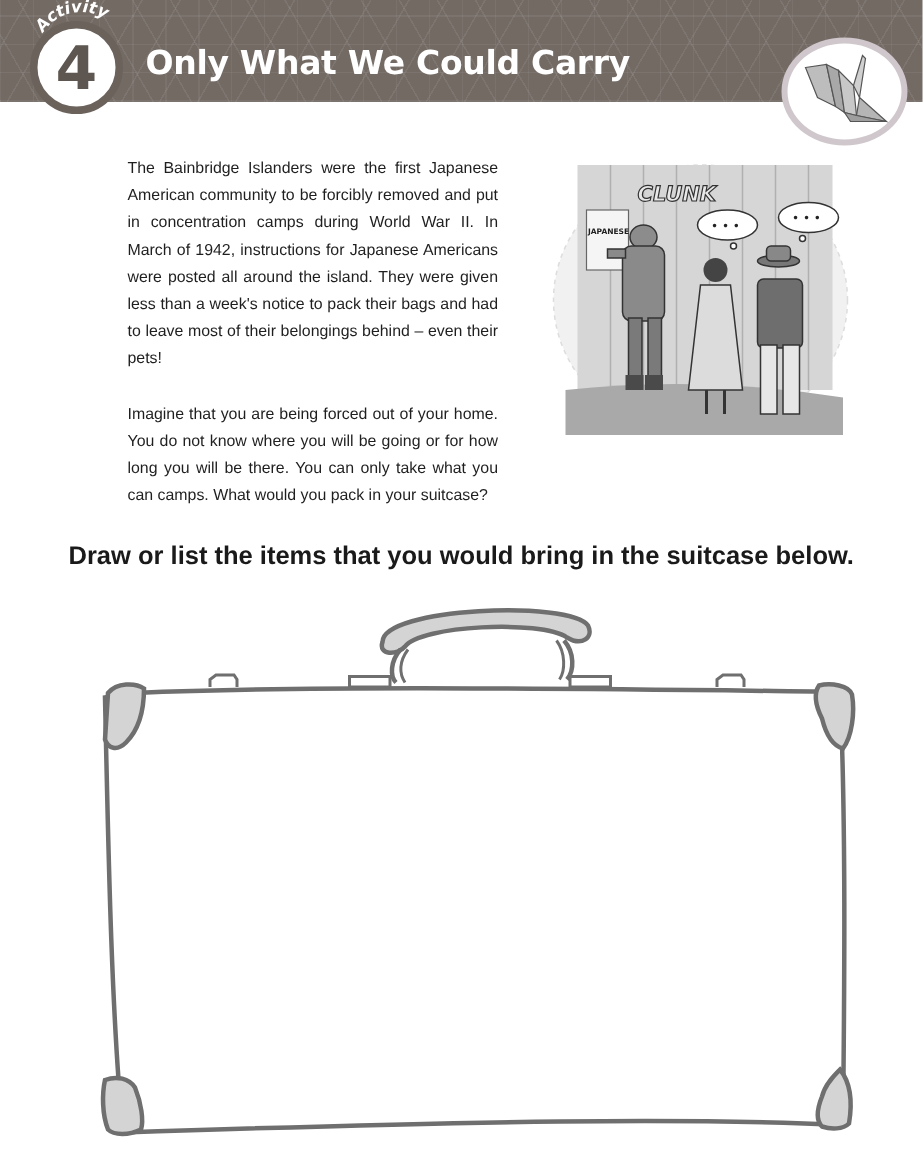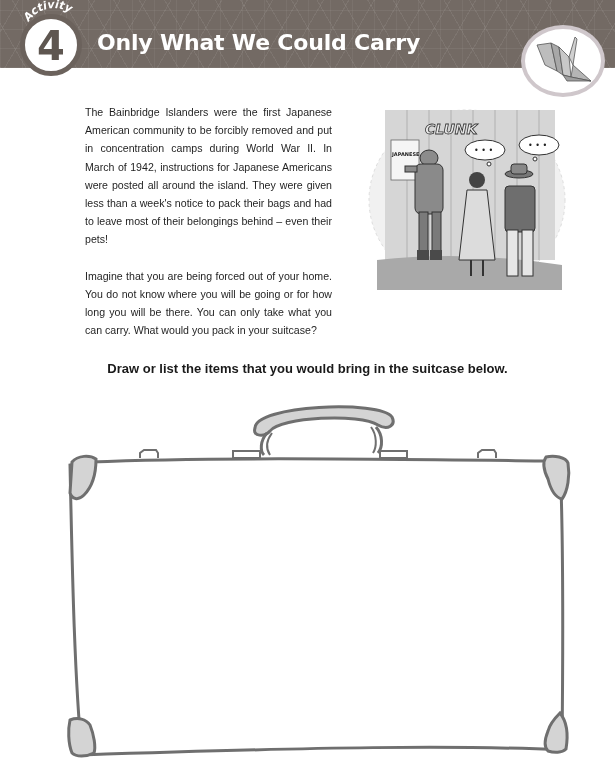--- a/index.html
+++ b/index.html
@@ -38,21 +38,21 @@
     .intro {
       position: absolute; left: 69px; top: 103px; width: 263px;
       font-size: 10.6px; line-height: 18.2px; color: #1f1f1f; text-align: justify;
     }
     .intro p { margin: 0 0 18px 16px; }
     .illustration {
       position: absolute; left: 367px; top: 100px; width: 200px; height: 190px;
     }
     .instruction {
       position: absolute; left: 0; width: 615px; top: 361px; text-align: center;
-      font-weight: bold; font-size: 13px; color: #1a1a1a;
+      font-weight: bold; font-size: 17px; color: #1a1a1a;
     }
     .suitcase { position: absolute; left: 60px; top: 395px; width: 520px; height: 380px; }
   </style>
 </head>
 <body>
 
 <div class="header"></div>
 
 <svg class="badge-arc" viewBox="0 0 80 40">
   <defs>
@@ -74,21 +74,21 @@
     <polygon points="18,8 26,12 30,40 24,36" fill="#a8a8a8" stroke="#555" stroke-width="0.8"></polygon>
     <polygon points="26,12 36,22 38,42 30,40" fill="#c8c8c8" stroke="#555" stroke-width="0.8"></polygon>
     <polygon points="36,22 42,2 44,4 40,30" fill="#d0d0d0" stroke="#555" stroke-width="0.8"></polygon>
     <polygon points="38,42 40,30 58,46" fill="#b5b5b5" stroke="#555" stroke-width="0.8"></polygon>
     <polygon points="30,40 38,42 58,46 34,46" fill="#9e9e9e" stroke="#555" stroke-width="0.8"></polygon>
   </svg>
 </div>
 
 <div class="intro">
   <p>The Bainbridge Islanders were the first Japanese American community to be forcibly removed and put in concentration camps during World War II. In March of 1942, instructions for Japanese Americans were posted all around the island. They were given less than a week's notice to pack their bags and had to leave most of their belongings behind – even their pets!</p>
-  <p>Imagine that you are being forced out of your home. You do not know where you will be going or for how long you will be there. You can only take what you can carry. What would you pack in your suitcase?</p>
+  <p>Imagine that you are being forced out of your home. You do not know where you will be going or for how long you will be there. You can only take what you can camps. What would you pack in your suitcase?</p>
 </div>
 
 <svg class="illustration" viewBox="0 0 200 190">
   <ellipse cx="100" cy="100" rx="98" ry="90" fill="#f1f1f1" stroke="#ddd" stroke-dasharray="3 3"></ellipse>
   <rect x="18" y="10" width="170" height="150" fill="#d6d6d6"></rect>
   <g stroke="#b0b0b0" stroke-width="1">
     <line x1="40" y1="10" x2="40" y2="160"></line>
       <line x1="62" y1="10" x2="62" y2="160"></line>
     <line x1="84" y1="10" x2="84" y2="160"></line>
       <line x1="106" y1="10" x2="106" y2="160"></line>

